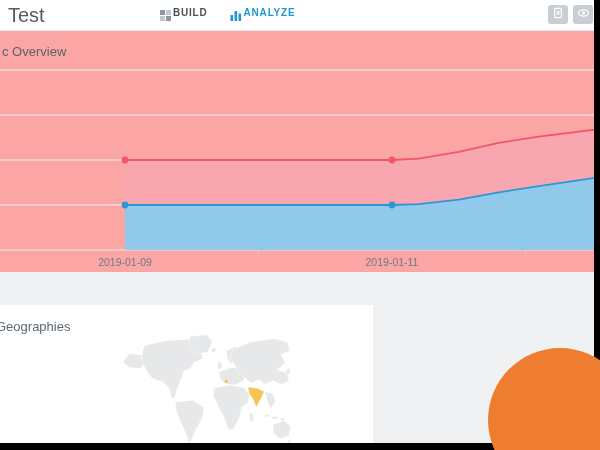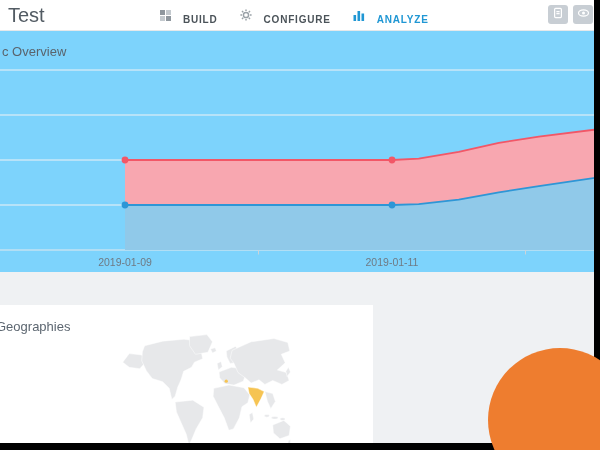--- a/index.html
+++ b/index.html
@@ -4,29 +4,29 @@
 <style>
   html,body{margin:0;padding:0;background:#d9dcdf;}
   *{box-sizing:border-box;font-family:"Liberation Sans",sans-serif;}
   #screen{position:relative;width:600px;height:450px;overflow:hidden;background:#eff1f3;}
 
   
   .topbar{position:absolute;top:0;left:0;width:600px;height:31px;background:#fff;
     border-bottom:1px solid #e5e8ea;z-index:10;display:flex;align-items:center;}
   .project-title{font-size:20px;color:#525b63;margin-left:8px;}
   .nav{position:absolute;left:160px;top:0;height:31px;display:flex;align-items:center;gap:22px;}
-  .nav-item{display:flex;align-items:flex-end;gap:12px;cursor:pointer;}
+  .nav-item{display:flex;align-items:flex-start;gap:2px;cursor:pointer;}
   .nav-item .lbl{font-size:10px;font-weight:bold;letter-spacing:.8px;color:#4b5359;}
   .nav-item.active .lbl{color:#2097d4;}
   .tb-actions{position:absolute;right:7px;top:5px;display:flex;gap:5px;}
   .tb-btn{width:20px;height:19px;background:#c8ced4;border:none;border-radius:3px;
     display:flex;align-items:center;justify-content:center;cursor:pointer;padding:0;}
 
   
-  .chart-section{position:absolute;top:31px;left:0;width:600px;height:241px;background:#7dd3fc;padding-left:23px;}
+  .chart-section{position:absolute;top:31px;left:0;width:600px;height:241px;background:#fca5a5;padding-left:23px;}
   .section-title{position:absolute;top:13px;left:2px;font-size:13px;color:#5a646d;}
   .chart-svg{position:absolute;top:0;left:0;}
 
   
   .card{position:absolute;background:#fff;}
   .card-geo{left:-30px;top:305px;width:403px;height:145px;}
   .card-dev{left:393px;top:305px;width:207px;height:145px;}
   .card-title{position:absolute;top:14px;font-size:13px;color:#5c6670;}
   .card-geo .card-title{left:26px;}
   .card-dev .card-title{left:17px;}
@@ -52,31 +52,20 @@
       <div class="nav-item">
         <span>
           <svg width="11" height="11" viewBox="0 0 11 11">
             <rect x="0" y="0" width="5" height="5" fill="#8f979e"></rect>
             <rect x="6" y="0" width="5" height="5" fill="#c3c9ce"></rect>
             <rect x="0" y="6" width="5" height="5" fill="#c3c9ce"></rect>
             <rect x="6" y="6" width="5" height="5" fill="#8f979e"></rect>
           </svg>
         </span>
         <span class="lbl">BUILD</span>
-      </div>
-      <div class="nav-item">
-        <span>
-          <svg width="12" height="12" viewBox="0 0 12 12">
-            <g stroke="#9aa2a8" stroke-width="1.5" fill="none">
-              <circle cx="6" cy="6" r="2.6"></circle>
-              <path d="M6 0.4 V2 M6 10 V11.6 M0.4 6 H2 M10 6 H11.6 M2 2 L3.2 3.2 M8.8 8.8 L10 10 M10 2 L8.8 3.2 M3.2 8.8 L2 10"></path>
-            </g>
-          </svg>
-        </span>
-        <span class="lbl">CONFIGURE</span>
       </div>
       <div class="nav-item active">
         <span>
           <svg width="12" height="11" viewBox="0 0 12 11">
             <rect x="0.5" y="5" width="2.6" height="6" fill="#2097d4"></rect>
             <rect x="4.5" y="1" width="2.6" height="10" fill="#2097d4"></rect>
             <rect x="8.5" y="3.5" width="2.6" height="7.5" fill="#2097d4"></rect>
           </svg>
         </span>
         <span class="lbl">ANALYZE</span>

